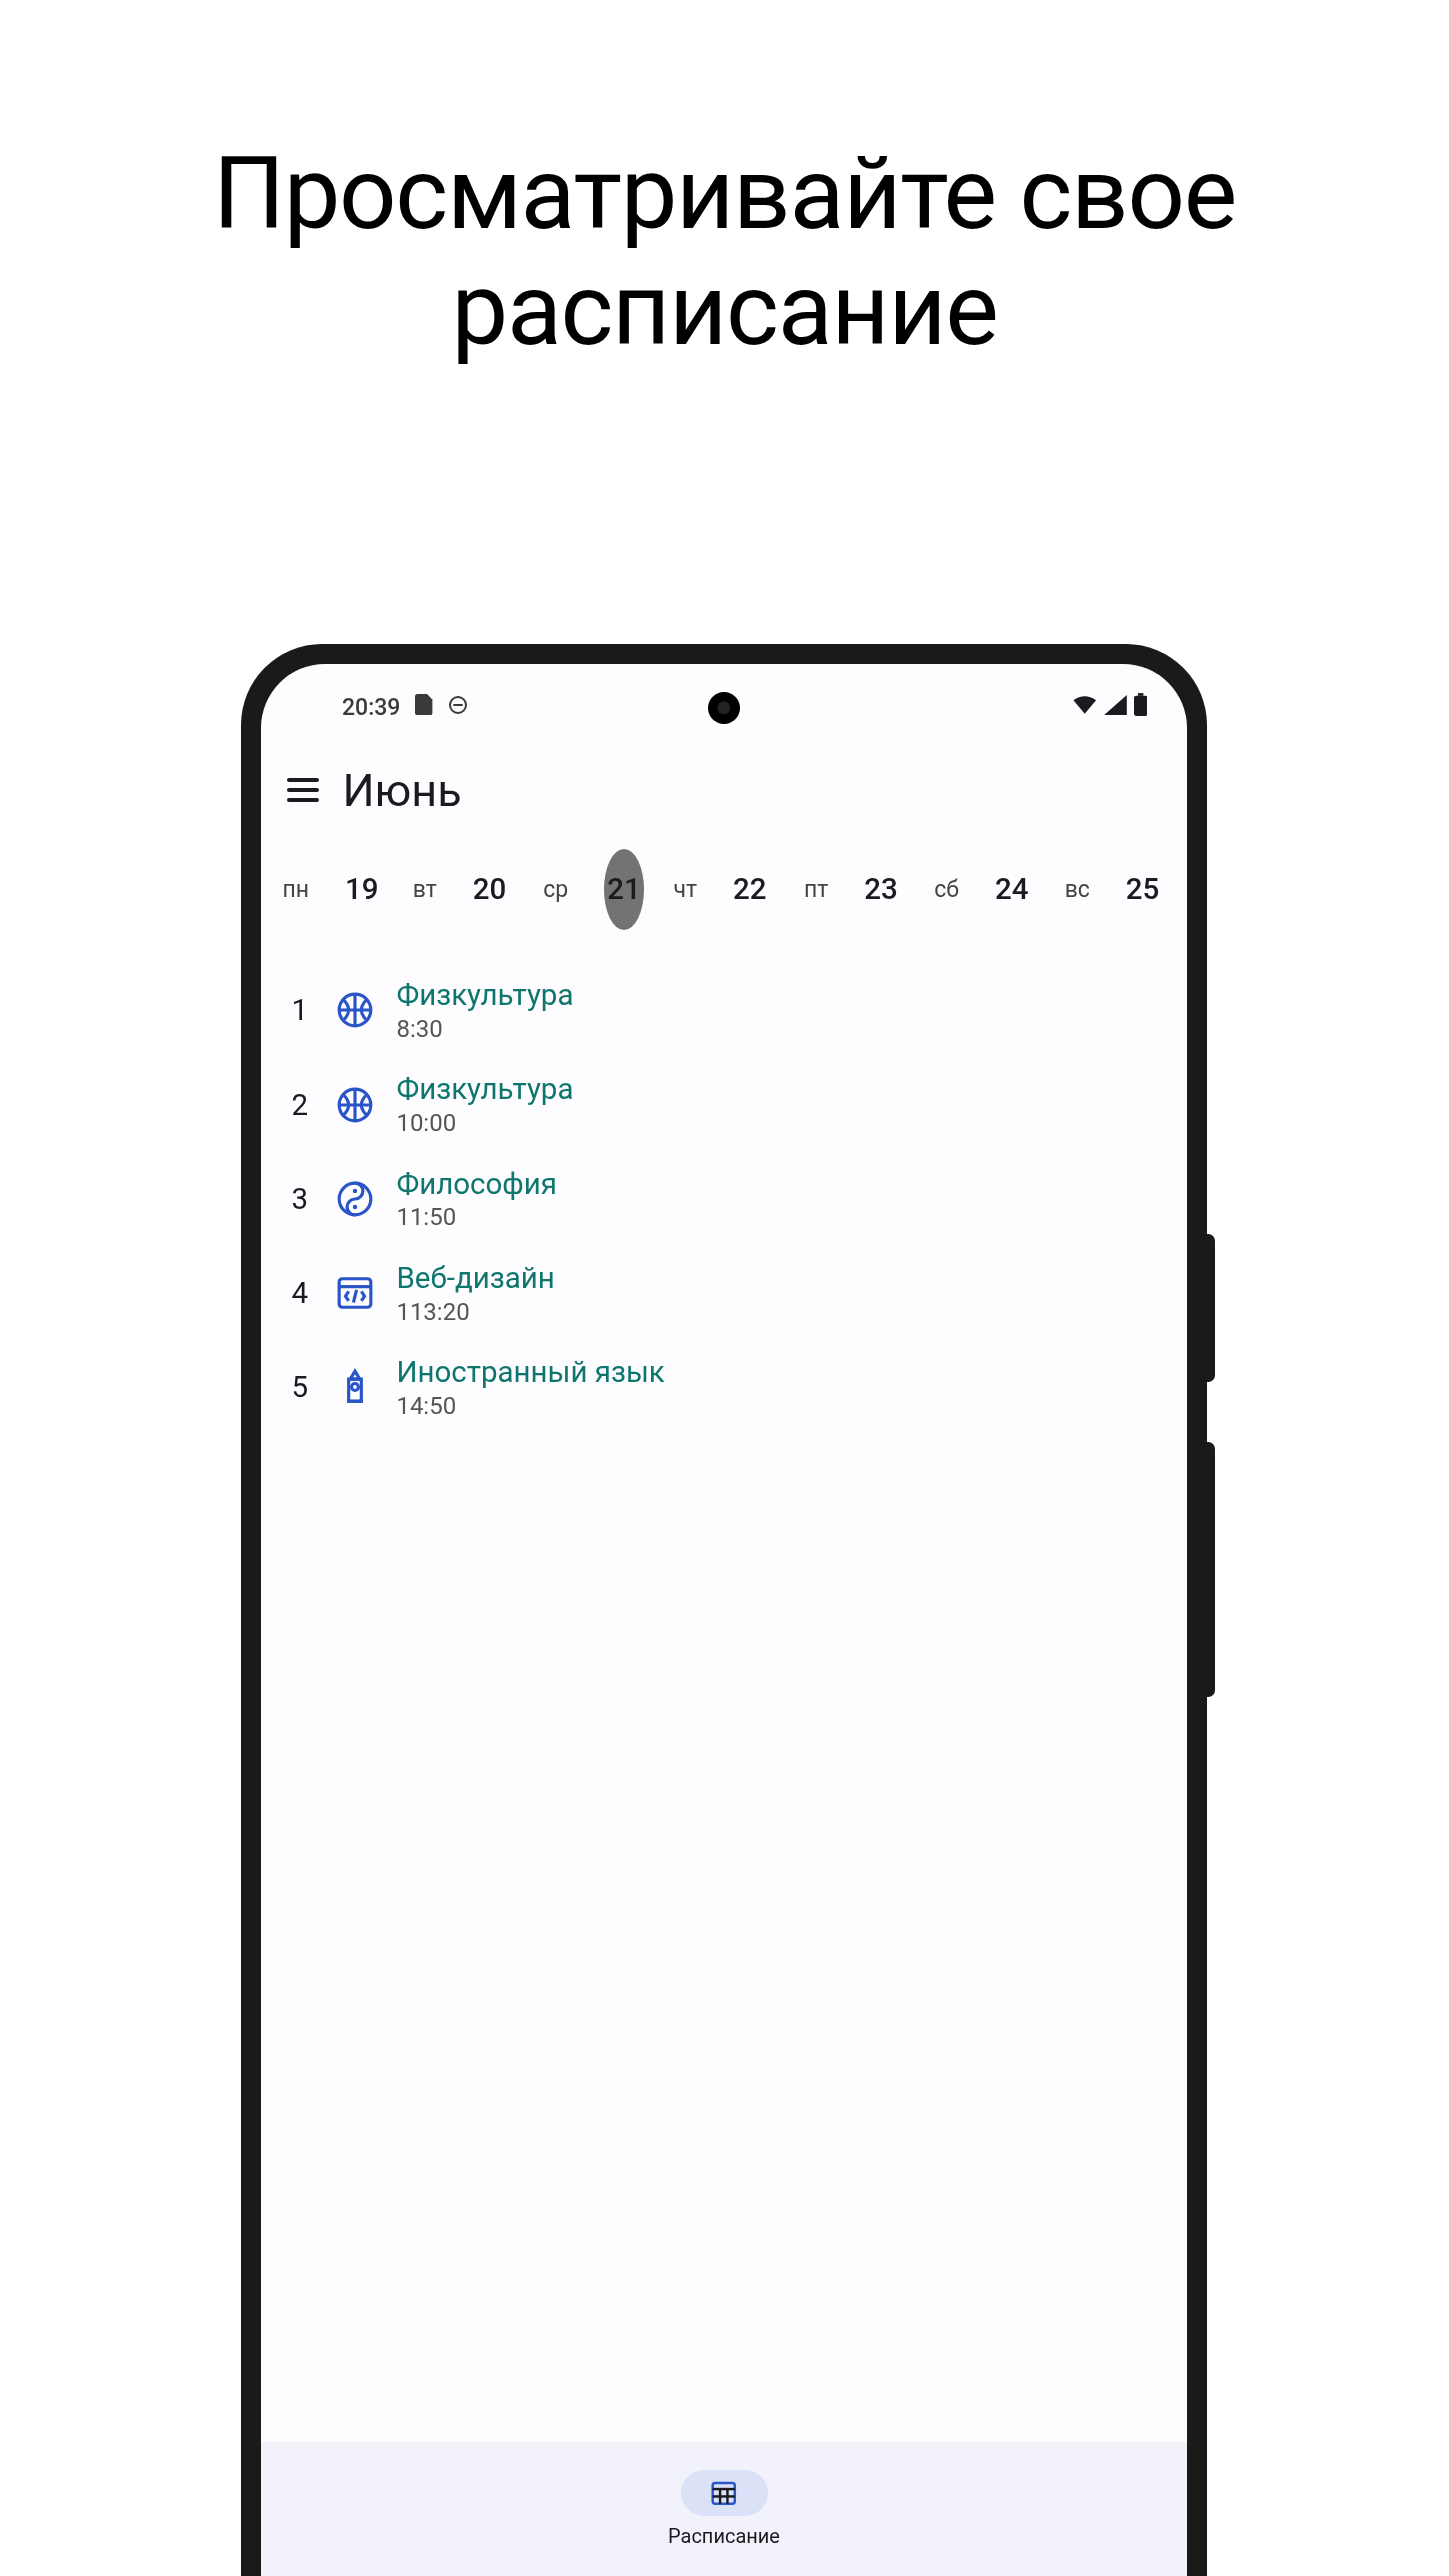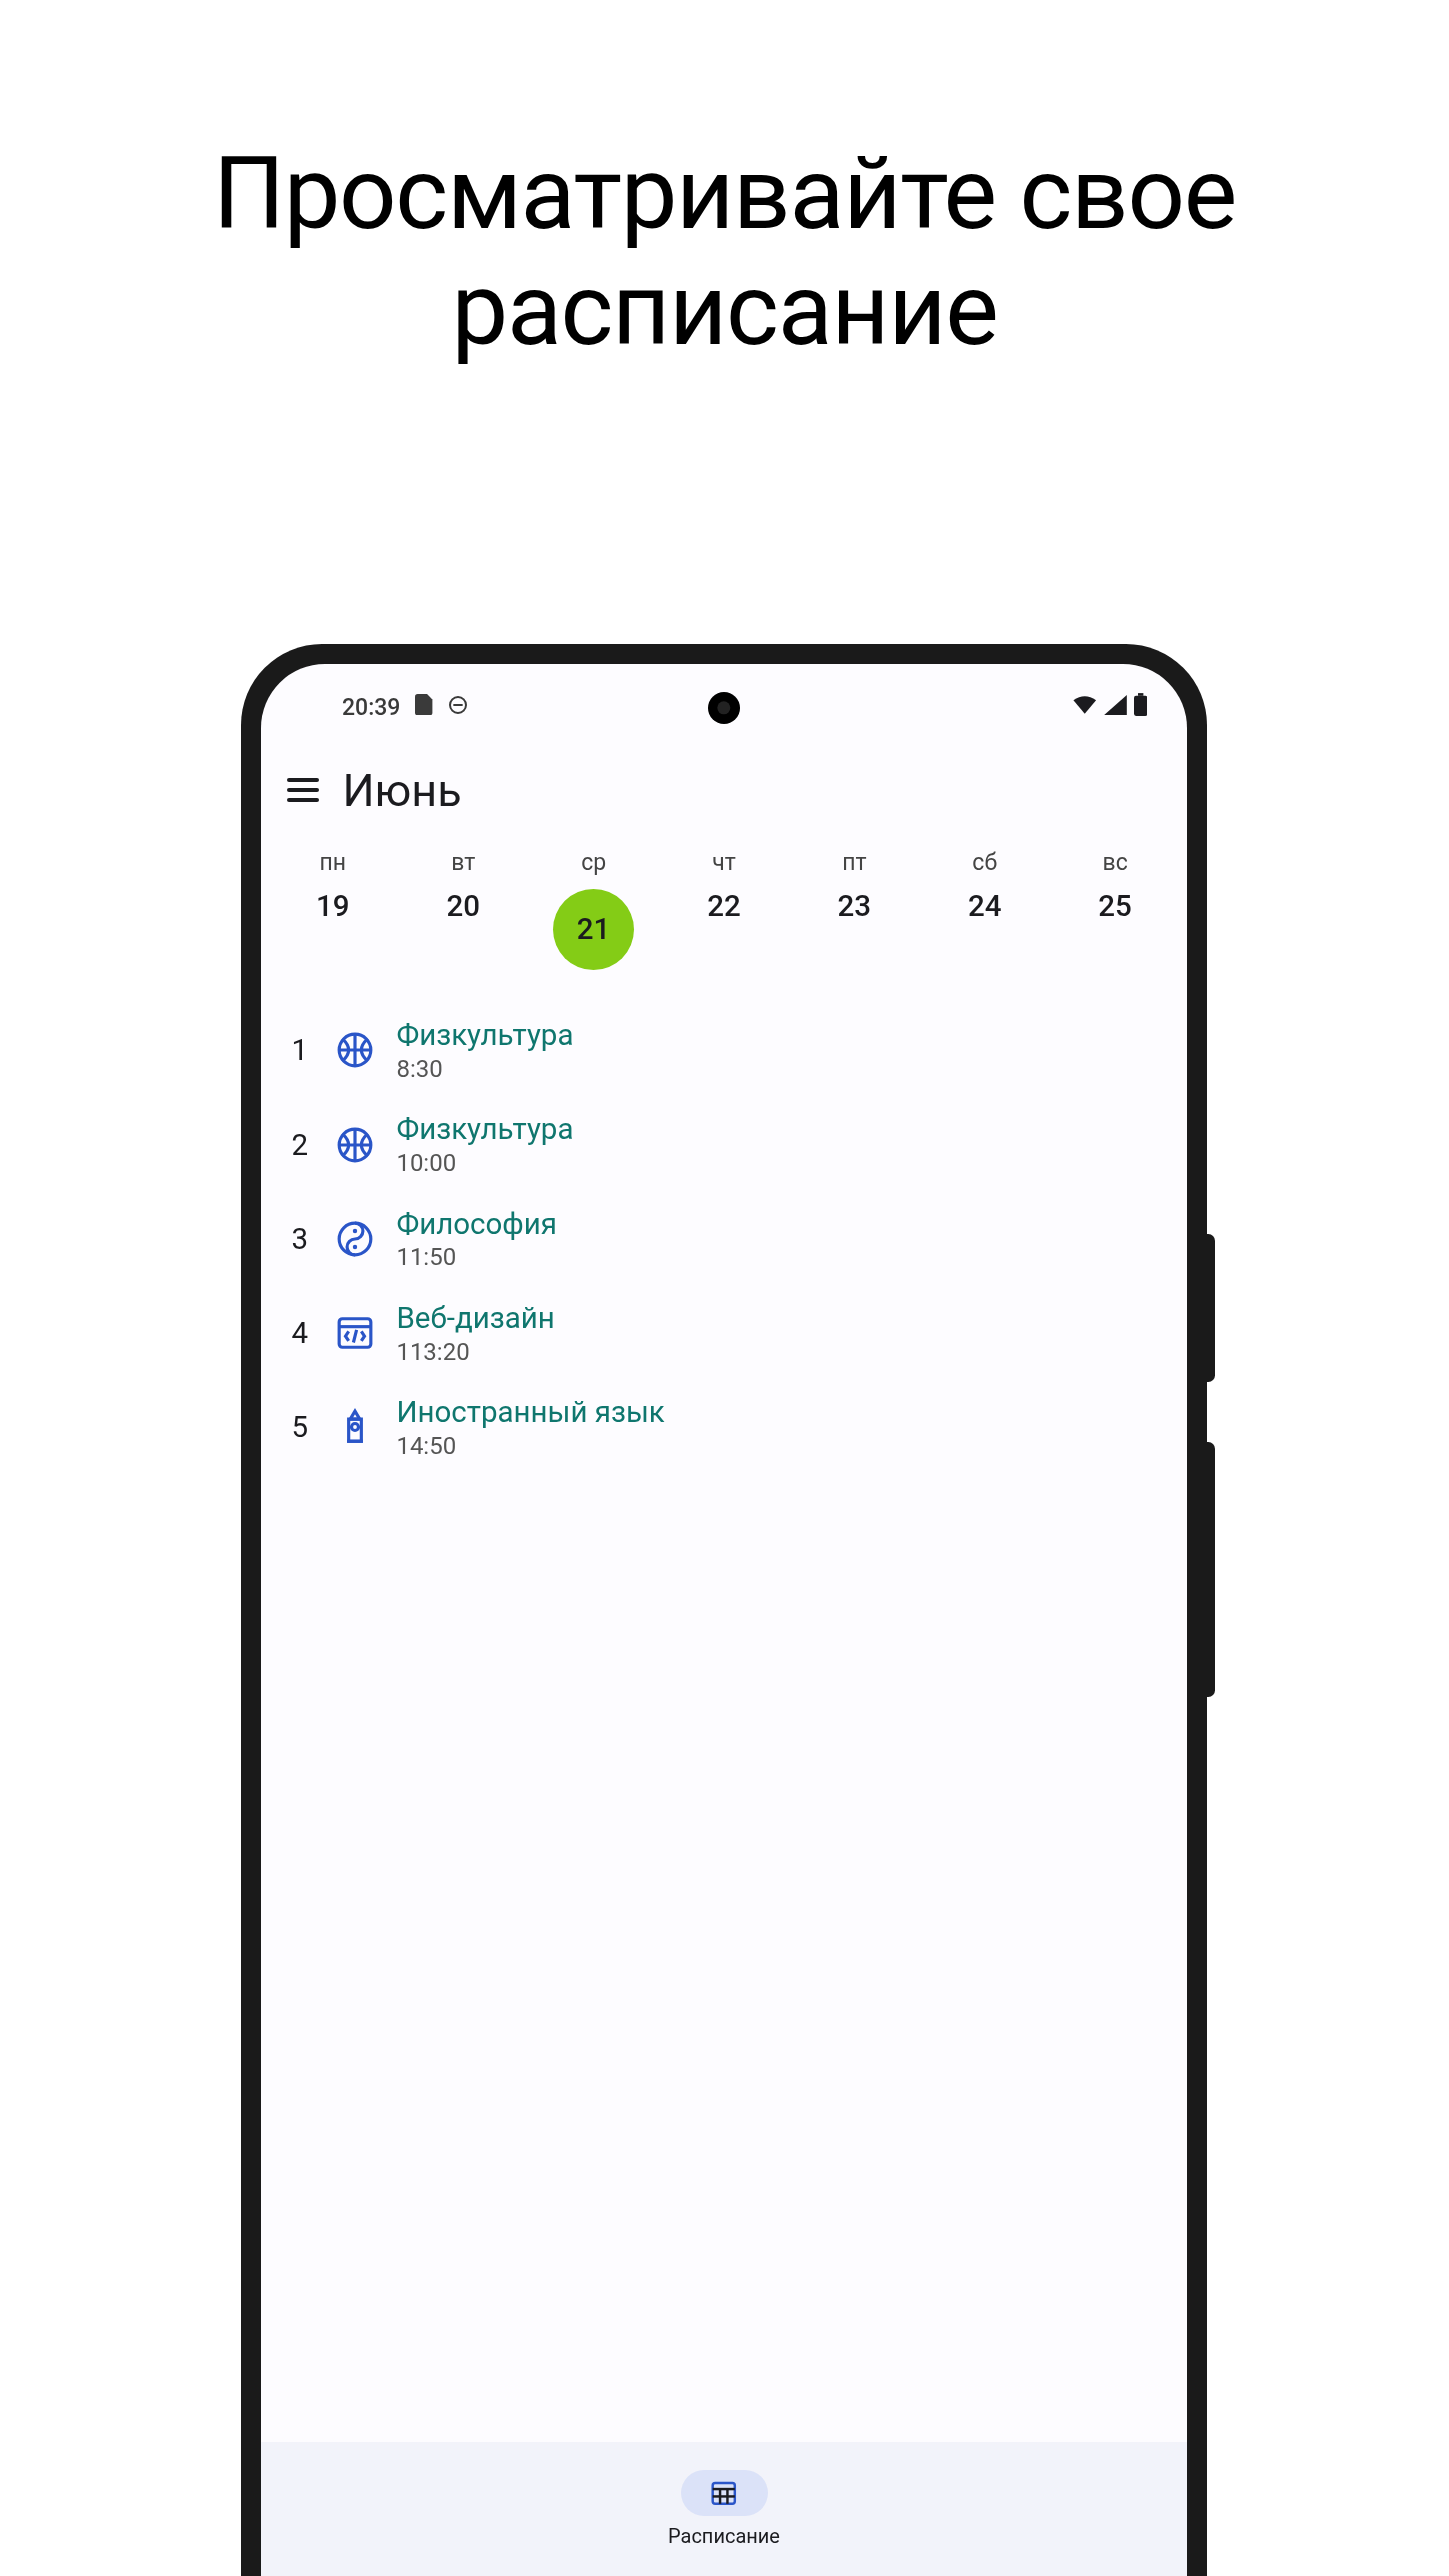--- a/index.html
+++ b/index.html
@@ -95,31 +95,31 @@
   .chev-down { width:0;height:0;border-left:10.7px solid transparent;border-right:10.7px solid transparent;border-top:12px solid #1b1b1f;}
 
   .week {
     display:flex;
     justify-content: space-around;
     padding: 0 6.7px 27px 6.7px;
   }
   .day {
     width: 101px;
     display:flex;
-    flex-direction:column;
+    flex-direction:row;
     align-items:center;
-    gap: 13px;
+    gap: 36px;
     cursor:pointer;
     text-align:center;
   }
   .dow { font-size: 23px; color:#444; }
   .dnum { font-size: 29.5px; color:#1b1b1f; font-weight:500; }
   .day.selected .date-circle {
     width: 81px; height: 81px;
-    background: #84cc16;
+    background: #737373;
     border-radius: 50%;
     display:flex; align-items:center; justify-content:center;
   }
 
   .lessons { padding: 6.7px 20px; flex:1; }
   .lesson {
     display:flex;
     align-items:center;
     gap: 21.5px;
     padding: 14.8px 5.4px;

